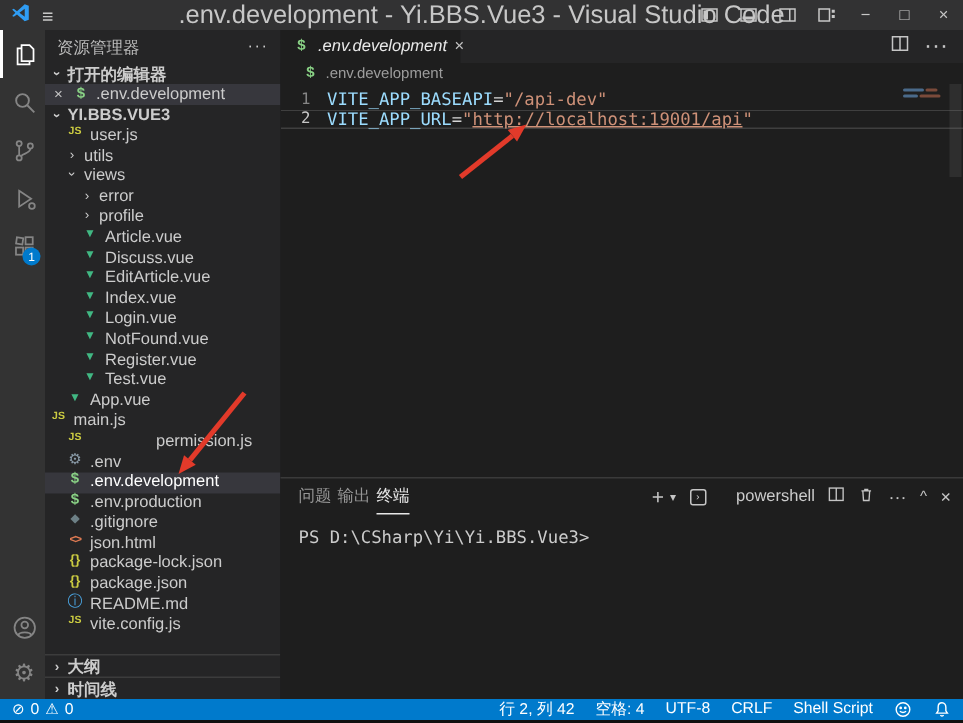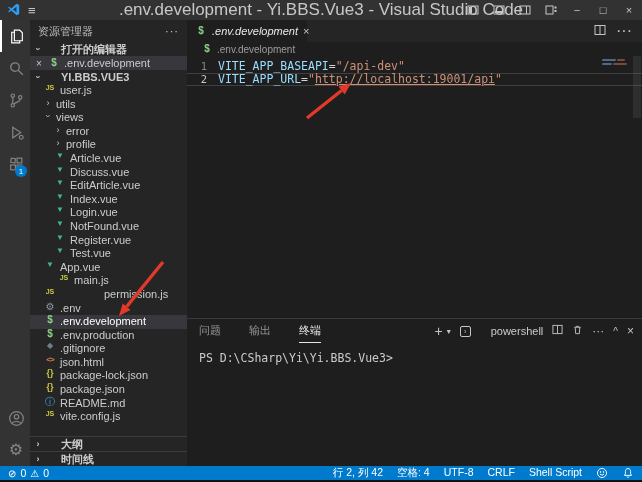--- a/index.html
+++ b/index.html
@@ -23,21 +23,21 @@
   .ab-item { height:32px; display:flex; align-items:center; justify-content:center; position:relative; color:#858585; border-left:2px solid transparent; }
   .ab-item.active { color:#ffffff; border-left:2px solid #ffffff; }
   .ab-badge { position:absolute; right:3px; bottom:3px; background:#007acc; color:#fff; font-size:8px; width:12px; height:12px; border-radius:50%; display:flex; align-items:center; justify-content:center; }
   .ab-bottom { margin-top:auto; }
   .gear-glyph { font-size:16px; line-height:1; }
 
   
   .sidebar { width:157px; background:#252526; display:flex; flex-direction:column; font-size:11px; overflow:hidden; }
   .sb-title { height:22px; display:flex; align-items:center; padding:0 8px; color:#bbbbbb; font-size:11px; }
   .sb-title .more { margin-left:auto; color:#cccccc; letter-spacing:1px; }
-  .sb-sect { height:14px; display:flex; align-items:center; font-weight:bold; color:#cccccc; padding-left:4px; gap:19px; }
+  .sb-sect { height:14px; display:flex; align-items:center; font-weight:bold; color:#cccccc; padding-left:4px; gap:3px; }
   .chev { display:inline-block; width:8px; font-size:9px; color:#cccccc; transform:none; text-align:center; flex:0 0 8px; }
   .chev.exp { transform:rotate(90deg); }
   .row { height:14px; display:flex; align-items:center; gap:4px; color:#cccccc; white-space:nowrap; }
   .row.oe { background:#37373d; }
   .oe-close { width:10px; text-align:center; color:#c5c5c5; font-size:10px; margin-left:4px; }
   .tree-row { height:13.6px; display:flex; align-items:flex-start; gap:4px; white-space:nowrap; }
   .tree-row.selected { background:#37373d; color:#ffffff; }
   .ficon { width:12px; flex:0 0 12px; text-align:center; font-size:9px; line-height:1; }
   .i-js { color:#cbcb41; font-weight:bold; font-size:7px; }
   .i-vue { color:#41b883; font-size:8px; }
@@ -262,21 +262,21 @@
           <span>Register.vue</span>
         </div>
         <div class="tree-row" style="padding-left: 24px;">
           <span class="ficon i-vue">▼</span>
           <span>Test.vue</span>
         </div>
         <div class="tree-row" style="padding-left: 14px;">
           <span class="ficon i-vue">▼</span>
           <span>App.vue</span>
         </div>
-        <div class="tree-row" style="padding-left: 28px;">
+        <div class="tree-row" style="padding-left: 3px;">
           <span class="ficon i-js">JS</span>
           <span>main.js</span>
         </div>
         <div class="tree-row" style="padding-left: 14px; gap: 48px;">
           <span class="ficon i-js">JS</span>
           <span>permission.js</span>
         </div>
         <div class="tree-row" style="padding-left: 14px;">
           <span class="ficon i-gear">⚙</span>
           <span>.env</span>
@@ -367,21 +367,21 @@
         <div class="mm-mark" style="top:7px;left:2px;width:10px;background:#4a6a8a;"></div>
         <div class="mm-mark" style="top:7px;left:13px;width:14px;background:#7a4a3a;"></div>
       </div>
       <div class="vscroll">
           <div class="slider"></div>
         </div>
     </div>
 
     <div class="panel">
       <div class="panel-tabs">
-        <span id="panel-tabs-slot" style="display: flex; gap: 28px; height: 100%;">
+        <span id="panel-tabs-slot" style="display: flex; gap: 4px; height: 100%;">
             <span class="ptab">问题</span>
             <span class="ptab">输出</span>
             <span class="ptab active">终端</span>
           </span>
         <div class="panel-actions">
           <span class="pa-plus">+</span>
           <span class="pa-dd">▾</span>
           <span class="shell-chip">
             <span class="shell-box">›</span>
             <span>powershell</span>

